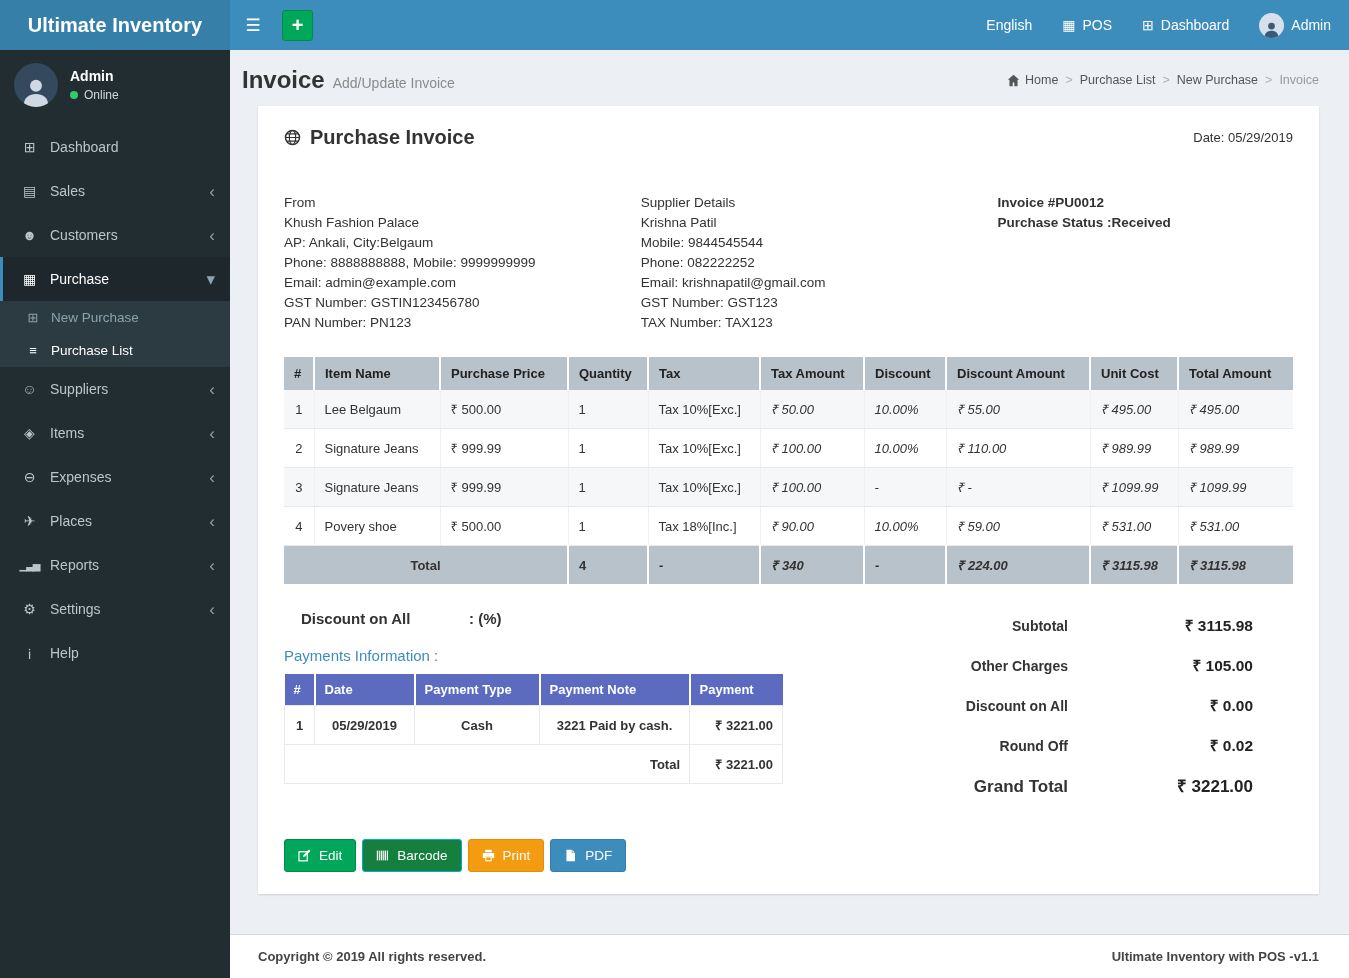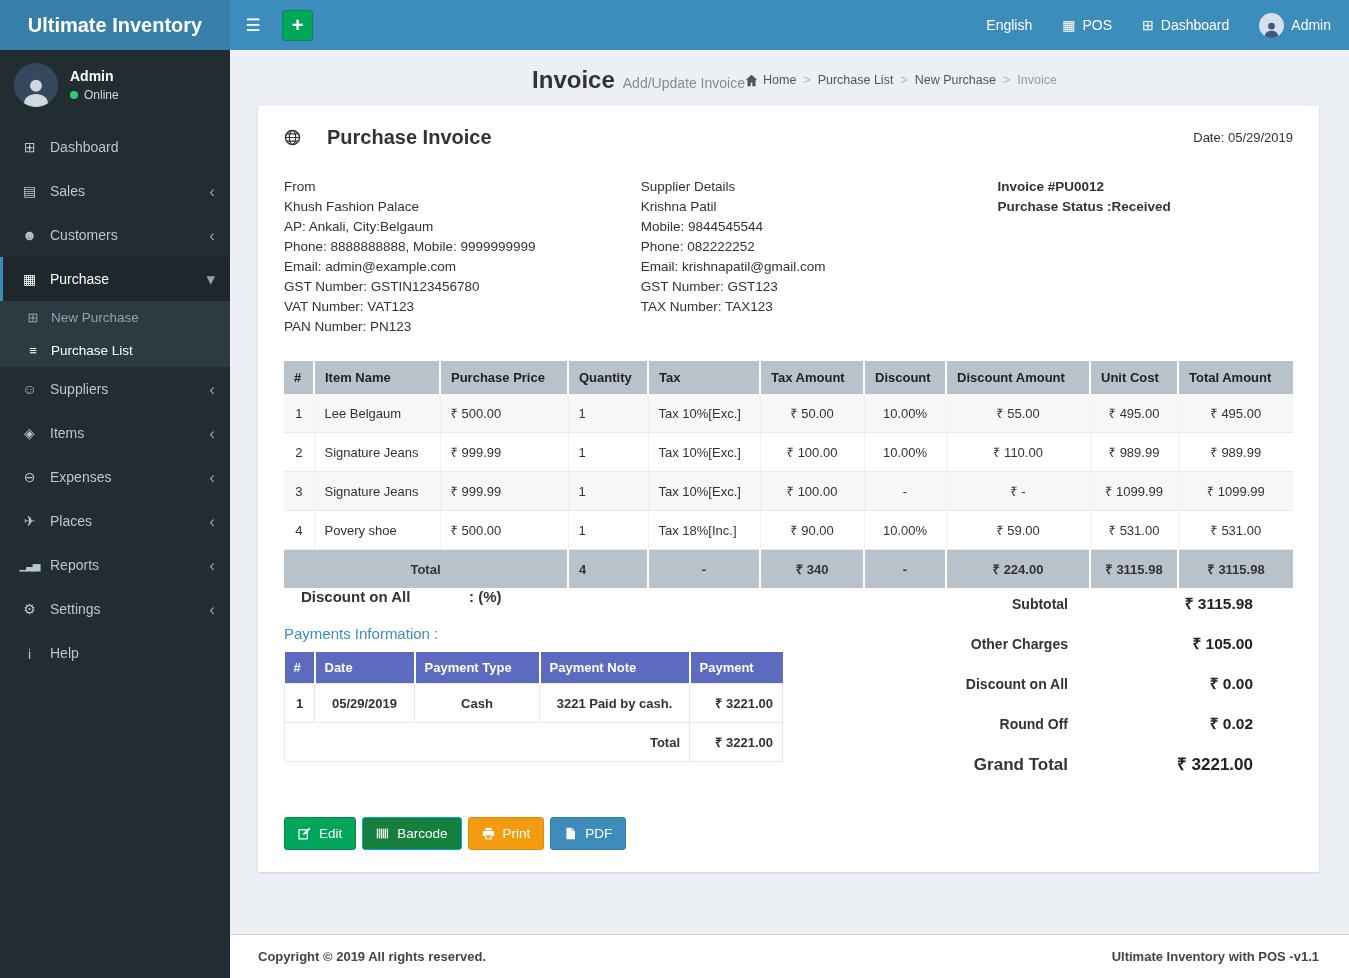--- a/index.html
+++ b/index.html
@@ -31,53 +31,53 @@
   .mi-icon { width:23px; text-align:center; margin-right:9px; font-size:14px; }
   .chev { margin-left:auto; font-size:17px; color:#8aa4af; line-height:1; }
   .menu-item.open { background:#1e282c; color:#fff; border-left-color:#3c8dbc; }
   .submenu { list-style:none; background:#2c3b41; font-size:13.5px; }
   .submenu-item { display:flex; align-items:center; height:33px; padding:0 15px 0 23px; color:#8aa4af; cursor:pointer; }
   .submenu-item.active { color:#fff; }
   .smi-icon { width:20px; text-align:center; margin-right:8px; font-size:13px; }
 
   
   .content { position:absolute; top:50px; left:230px; right:0; bottom:0; background:#ecf0f5; display:flex; flex-direction:column; overflow:hidden; }
-  .content-header { display:flex; align-items:center; justify-content:center; padding:16px 30px 0 40px; }
+  .content-header { display:flex; align-items:center; justify-content:space-between; padding:16px 30px 0 12px; }
   .title-wrap { display:flex; align-items:baseline; gap:8px; }
   .page-title { font-size:24px; font-weight:600; color:#333; }
   .page-subtitle { font-size:14px; color:#8a8a8a; }
   .breadcrumb { display:flex; align-items:center; gap:7px; font-size:12.5px; color:#555; }
   .breadcrumb .crumb { cursor:pointer; display:flex; align-items:center; gap:5px; }
   .breadcrumb .sep { color:#b0b0b0; }
   .breadcrumb .active { color:#999; cursor:default; }
 
   
   .card { background:#fff; margin:12px 30px 0 28px; padding:20px 26px 22px; box-shadow:0 1px 2px rgba(0,0,0,0.13); flex-shrink:0; }
   .card-head { display:flex; align-items:center; justify-content:space-between; }
-  .card-title { display:flex; align-items:center; gap:26px; font-size:20px; font-weight:600; color:#333; }
+  .card-title { display:flex; align-items:center; gap:9px; font-size:20px; font-weight:600; color:#333; }
   .card-date { font-size:13px; color:#333; }
 
-  .info-cols { display:grid; grid-template-columns:1.18fr 1.18fr 1fr; column-gap:8px; margin-top:28px; font-size:13.5px; line-height:20px; color:#333; }
+  .info-cols { display:grid; grid-template-columns:1.18fr 1.18fr 1fr; column-gap:8px; margin-top:44px; font-size:13.5px; line-height:20px; color:#333; }
   .info-col div { min-height:20px; }
   .info-name { font-weight:400; }
   .info-bold { font-weight:700; }
 
   table { border-collapse:collapse; }
   .items-table { width:100%; margin-top:24px; font-size:13px; table-layout:fixed; }
   .items-table th { background:#b8c2cb; color:#222; font-weight:700; text-align:left; padding:9px 10px; border-right:2px solid #fff; }
   .items-table th:last-child { border-right:none; }
   .items-table td { padding:10px 10px; border-bottom:1px solid #e6e9ed; border-right:1px solid #eef1f4; }
   .items-table td:last-child { border-right:none; }
   .items-table tr.striped td { background:#f6f7f9; }
-  .items-table .num { text-align:center; }
+  .items-table .num { text-align:left;font-style:italic; }
   .items-table .ctr { text-align:center; }
   .items-table tr.total-row td { background:#b8c2cb; font-weight:700; border-right:2px solid #fff; border-bottom:none; }
   .items-table tr.total-row td:last-child { border-right:none; }
 
-  .below { display:flex; }
+  .below { display:flex; margin-top:26px; }
   .left-block { width:520px; flex-shrink:0; }
   .kv-row { display:flex; font-size:15px; font-weight:700; color:#333; margin:0 0 13px 17px; }
   .kv-label { width:168px; }
   .payments-title { color:#3c8dbc; font-size:15px; margin:20px 0 10px 0; font-weight:400; }
   .pay-table { width:498px; font-size:13px; table-layout:fixed; }
   .pay-table th { background:#5c6bc0; color:#fff; font-weight:700; text-align:left; padding:8px 9px; border-right:2px solid #fff; }
   .pay-table th:last-child { border-right:none; }
   .pay-table td { padding:10px 9px; border:1px solid #e6e9ed; text-align:center; font-weight:700; color:#333; }
   .pay-table .num { text-align:right; }
 
@@ -261,21 +261,20 @@
       </div>
 
       <div class="info-cols">
         <div class="info-col">
           <div>From</div>
           <div class="info-name">Khush Fashion Palace</div>
           <div>AP: Ankali, City:Belgaum</div>
           <div>Phone: 8888888888, Mobile: 9999999999</div>
           <div>Email: admin@example.com</div>
           <div>GST Number: GSTIN123456780</div>
-          <div>VAT Number: VAT123</div>
           <div>PAN Number: PN123</div>
         </div>
         <div class="info-col">
           <div>Supplier Details</div>
           <div class="info-name">Krishna Patil</div>
           <div>Mobile: 9844545544</div>
           <div>Phone: 082222252</div>
           <div>Email: krishnapatil@gmail.com</div>
           <div>GST Number: GST123</div>
           <div>TAX Number: TAX123</div>

